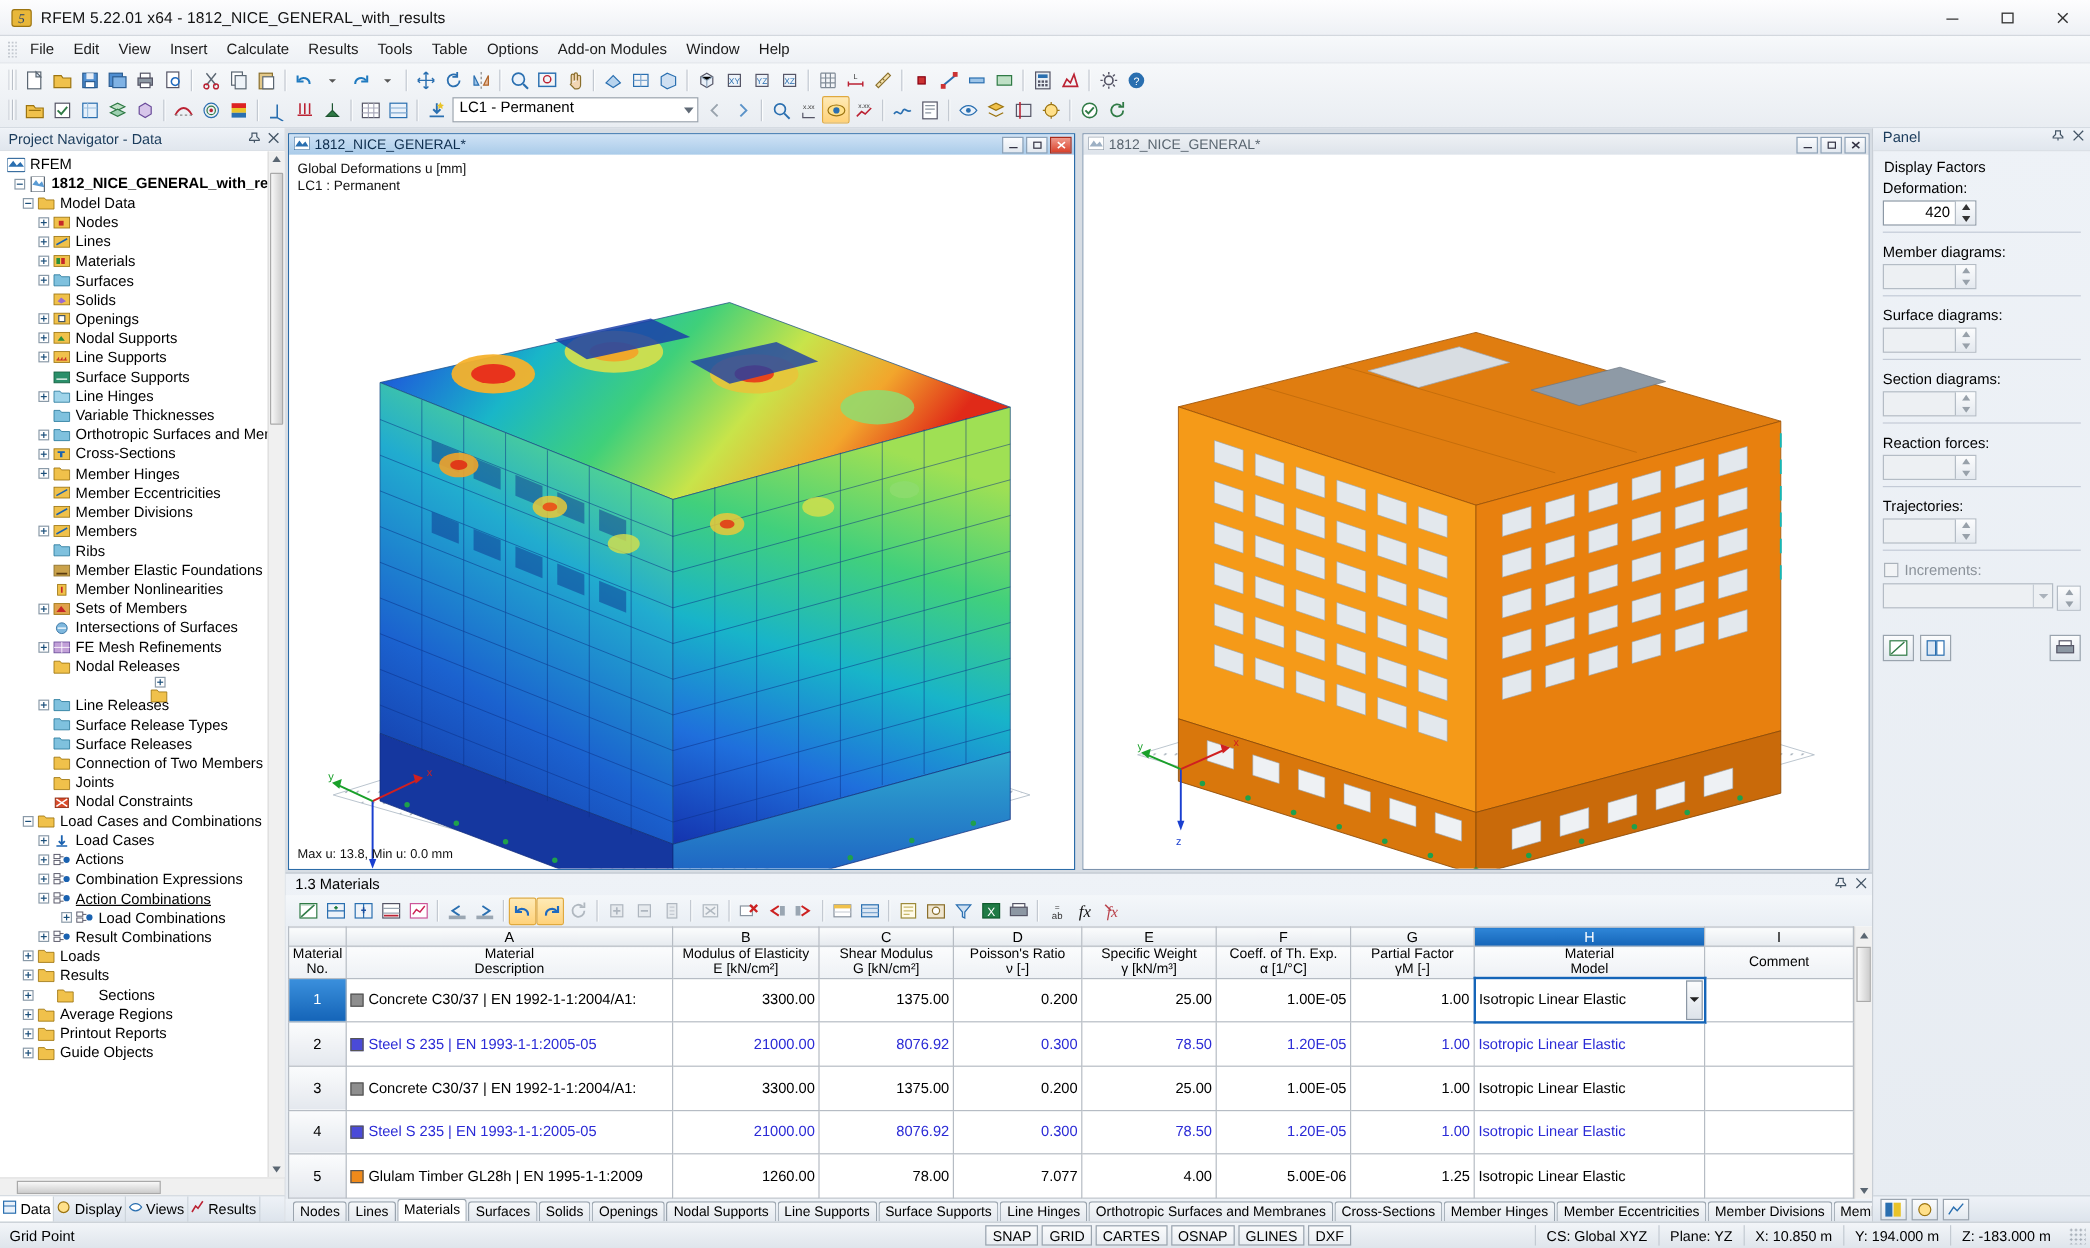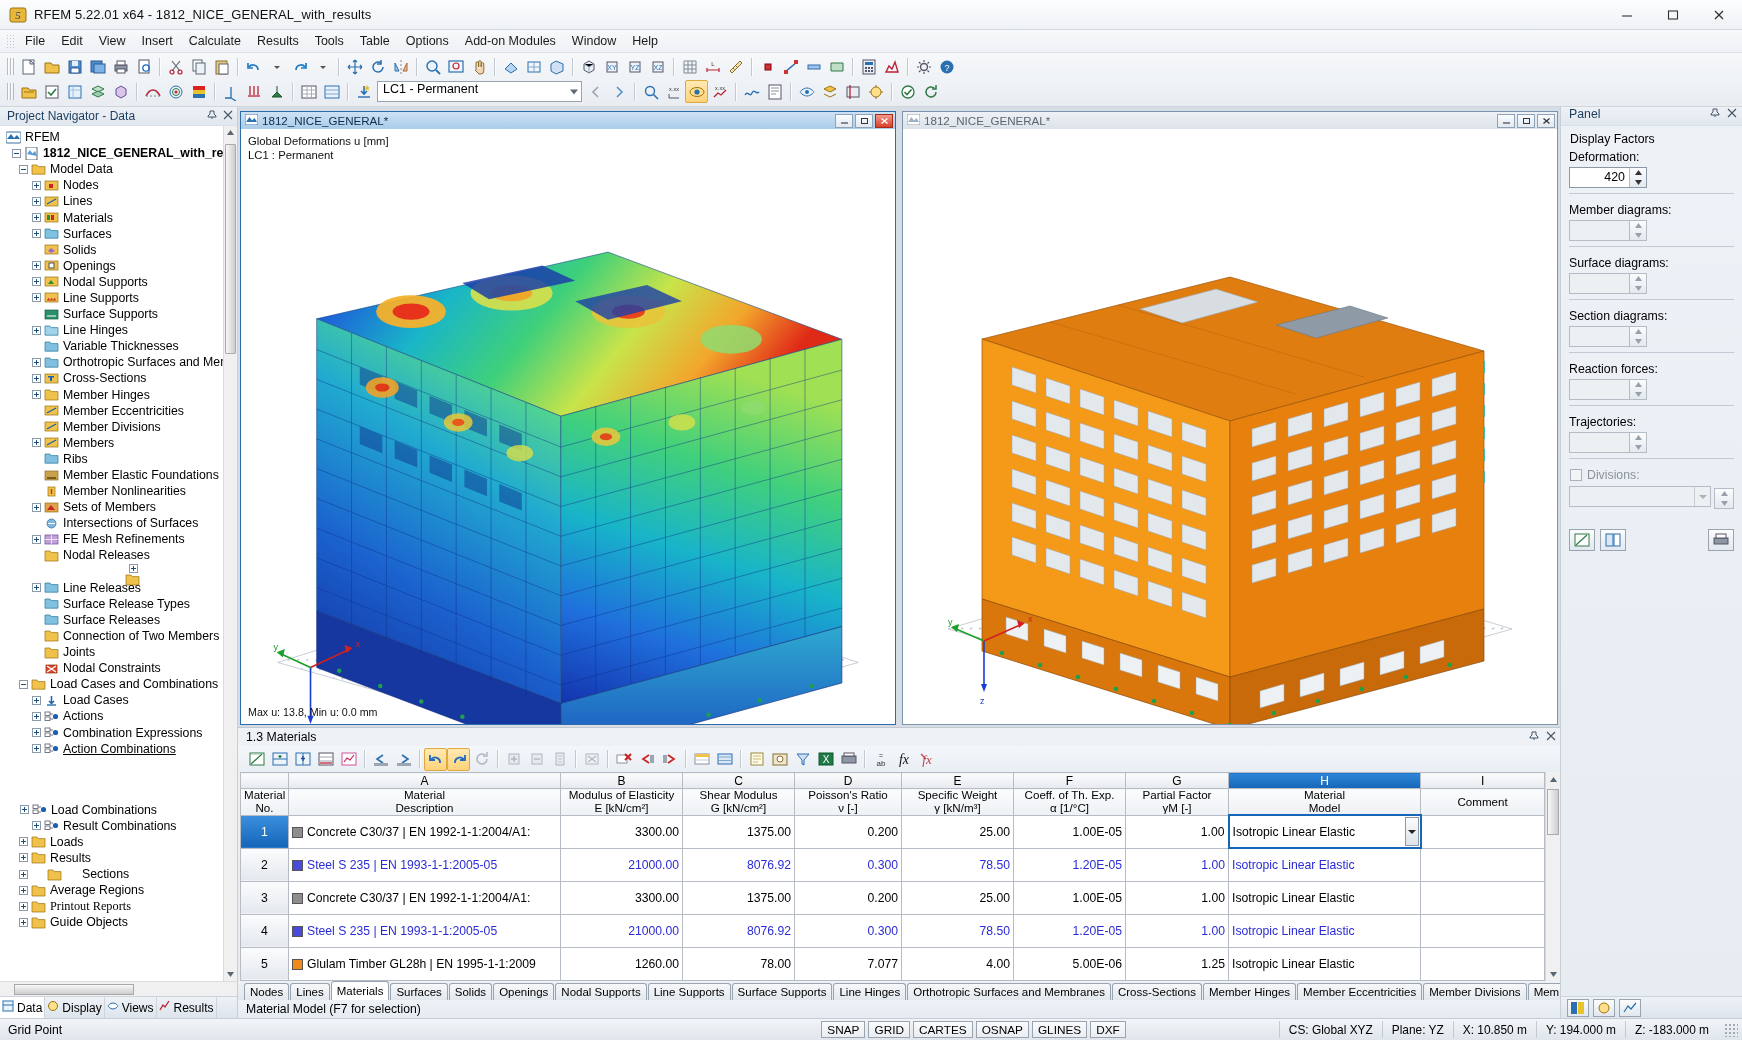--- a/index.html
+++ b/index.html
@@ -1053,21 +1053,21 @@
               <span class="ic">
                 <svg width="15" height="13">
                   <rect x="1" y="2" width="5" height="3.5" fill="none" stroke="#556" stroke-width=".8"></rect>
                   <rect x="1" y="7" width="5" height="3.5" fill="none" stroke="#556" stroke-width=".8"></rect>
                   <path d="M6 4h3M6 9h3" stroke="#556" stroke-width=".8"></path>
                   <circle cx="11.5" cy="6.5" r="2.6" fill="#1a62b0"></circle>
                 </svg>
               </span>
               <span class="lbl">Action Combinations</span>
             </div>
-            <div class="tr" style="padding-left: 20px; margin-top: 45px;">
+            <div class="tr" style="padding-left: 51px;">
               <span class="exp plus"></span>
               <span class="ic">
                 <svg width="15" height="13">
                   <rect x="1" y="2" width="5" height="3.5" fill="none" stroke="#556" stroke-width=".8"></rect>
                   <rect x="1" y="7" width="5" height="3.5" fill="none" stroke="#556" stroke-width=".8"></rect>
                   <path d="M6 4h3M6 9h3" stroke="#556" stroke-width=".8"></path>
                   <circle cx="11.5" cy="6.5" r="2.6" fill="#1a62b0"></circle>
                 </svg>
               </span>
               <span class="lbl">Load Combinations</span>
@@ -1113,21 +1113,21 @@
             </div>
             <div class="tr" style="padding-left: 19px;">
               <span class="exp plus"></span>
               <span class="ic">
                 <svg width="15" height="13">
                   <path d="M1 2h5l1.3 1.6H14V12H1z" fill="#f0c14b" stroke="#9c7410" stroke-width=".7"></path>
                 </svg>
               </span>
               <span class="lbl">Average Regions</span>
             </div>
-            <div class="tr" style="padding-left: 19px; font-family: Liberation Serif, serif;">
+            <div class="tr" style="padding-left: 19px;">
               <span class="exp plus"></span>
               <span class="ic">
                 <svg width="15" height="13">
                   <path d="M1 2h5l1.3 1.6H14V12H1z" fill="#f0c14b" stroke="#9c7410" stroke-width=".7"></path>
                 </svg>
               </span>
               <span class="lbl">Printout Reports</span>
             </div>
             <div class="tr" style="padding-left: 19px;">
               <span class="exp plus"></span>
@@ -1904,21 +1904,20 @@
               <div class="gtab">Orthotropic Surfaces and Membranes</div>
               <div class="gtab">Cross-Sections</div>
               <div class="gtab">Member Hinges</div>
               <div class="gtab">Member Eccentricities</div>
               <div class="gtab">Member Divisions</div>
               <div class="gtab">Members</div>
             </div>
 
         </div>
 
-        <div class="tbl-status">Material Model (F7 for selection)</div>
       </div>
     </div>
 
     <div class="panel">
       <div class="panel-head">
         <span>Panel</span>
         <span class="icons">
           <span><svg width="10" height="10">
                 <path d="M3 1h4v3l2 2v1H1V6l2-2z" fill="none" stroke="#456"></path>
                 <path d="M5 7v2" stroke="#456"></path>
@@ -2036,21 +2035,21 @@
                       <path d="M3.5 5L0 0h7z" fill="#98a1aa"></path>
                     </svg>
                   </div>
                 </div>
               </div>
             </div>
           </div>
 
         <div class="chkline">
           <span class="chkbox"></span>
-          <span>Divisions:</span>
+          <span>Increments:</span>
         </div>
         <div style="display:flex;gap:3px;align-items:center">
           <div class="combo" style="flex:1">
             <span class="v"></span>
             <span class="d">
                 <svg width="8" height="6">
                   <path d="M0 1l4 4 4-4z" fill="#aab2bb"></path>
                 </svg>
               </span>
           </div>

